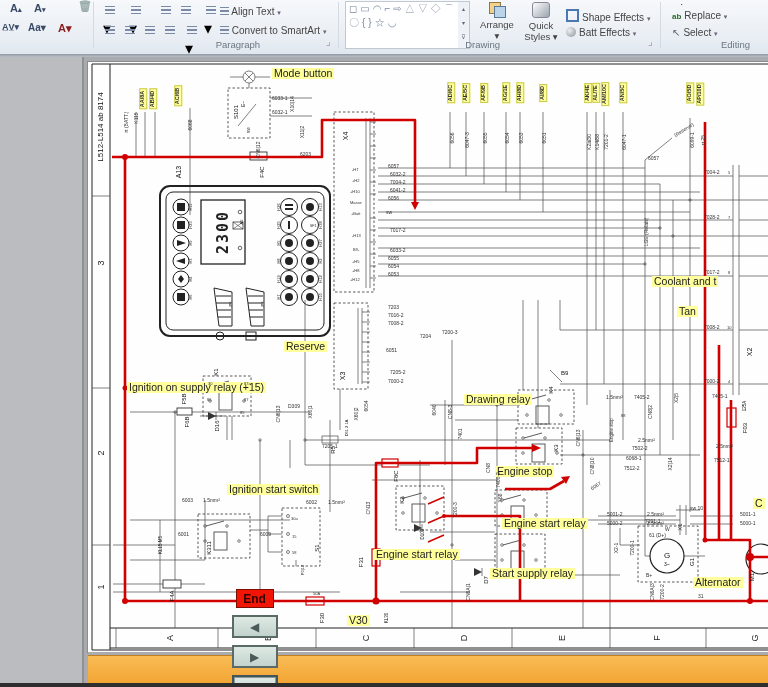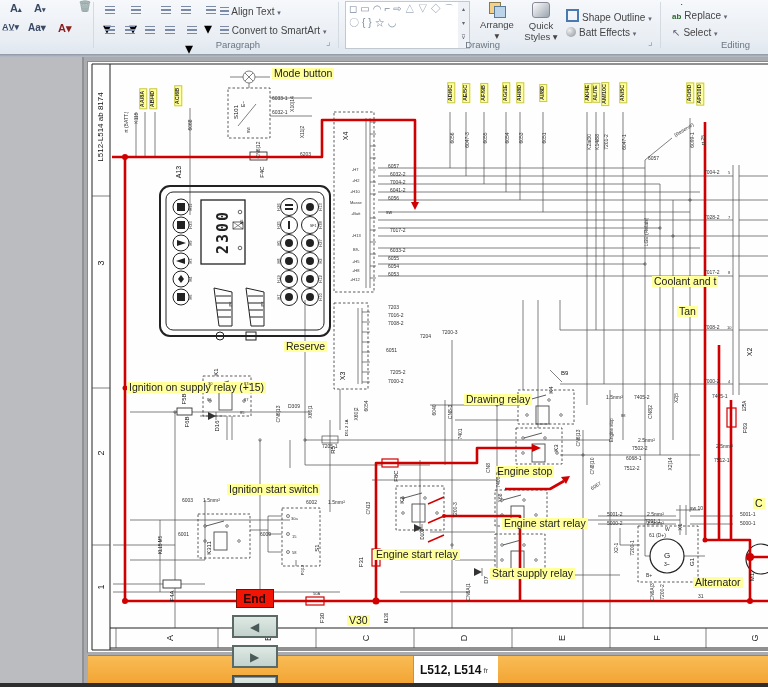--- a/index.html
+++ b/index.html
@@ -102,21 +102,21 @@
   <div id="shapes"><span>◻</span><span>▭</span><span>◠</span><span>⌐</span><span>⇨</span><span>△</span><span>▽</span><span>◇</span><span>⌒</span><span>⇩</span><span>〇</span><span>{</span><span>}</span><span>☆</span><span>◡</span></div>
   <div id="shapescroll">▴<br>▾<br>⊽</div>
   <div class="bigbtn" style="left:474px;">
     <span class="arr-ico"><i></i><b></b></span><br>
     <span>Arrange</span><br><span class="car">▾</span>
   </div>
   <div class="bigbtn" style="left:520px;width:42px;">
     <span class="qs-ico"></span><br>
     <span>Quick Styles</span> <span class="car">▾</span>
   </div>
-  <div class="rbtn" style="left:566px;top:9px;"><span class="so-ico"></span><span>Shape Outline</span> <span class="car">▾</span></div>
+  <div class="rbtn" style="left:566px;top:9px;"><span class="so-ico"></span><span>Shape Effects</span> <span class="car">▾</span></div>
   <div class="rbtn" style="left:566px;top:27px;"><span class="se-ico"></span><span>Batt Effects</span> <span class="car">▾</span></div>
   <div class="rgrouplabel" style="left:400px;width:100px;">Drawing</div>
   <span class="rbtn" style="left:648px;top:36px;color:#99a;">⌟</span>
   <div class="rsep" style="left:660px;"></div>
 
   <div class="rbtn" style="left:676px;top:0px;height:5px;overflow:hidden;"><span class="rep-ico">ab</span></div>
   <div class="rbtn" style="left:672px;top:10px;"><span class="rep-ico">ab</span><span>Replace</span> <span class="car">▾</span></div>
   <div class="rbtn" style="left:672px;top:27px;"><span class="sel-ico">↖</span><span>Select</span> <span class="car">▾</span></div>
   <div class="rgrouplabel" style="left:660px;width:90px;">Editing</div>
 </div>
@@ -547,18 +547,14 @@
       </div>
     <div class="navbtn" id="homebtn">
         <span class="hm">⌂</span>
       </div>
     <div id="stepzone">
       <span>Step</span>
       <span id="steps"><span style="margin-right: 5px;">1</span><span style="margin-right: 5px;">2</span><span style="margin-right: 5px;">3</span></span>
       <span id="pageind">2/5</span>
     </div>
   </div>
-  <div id="modelzone">
-    <span id="modeltext">L512, L514</span>
-    <span id="modelsuffix">fr</span>
-  </div>
 </div>
 <div id="darkstrip"></div>
 
 </body></html>

